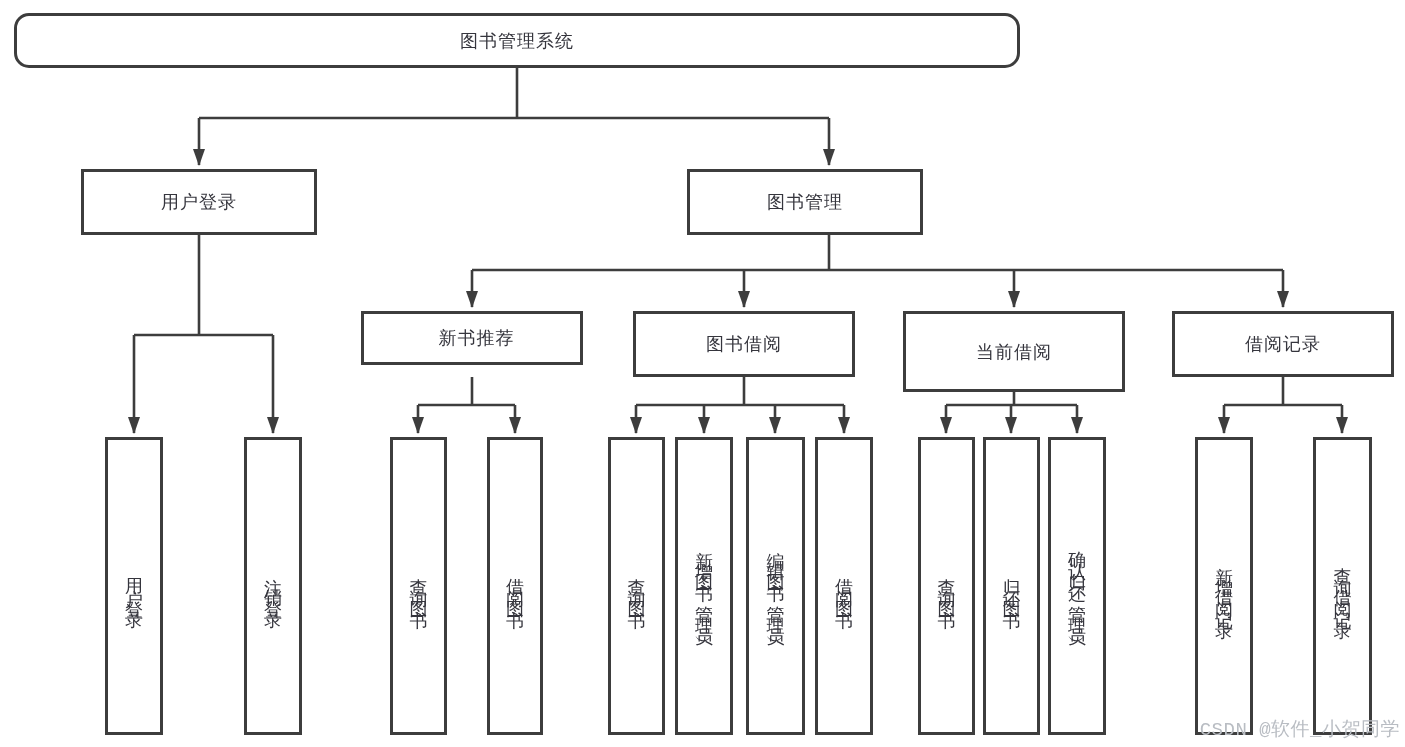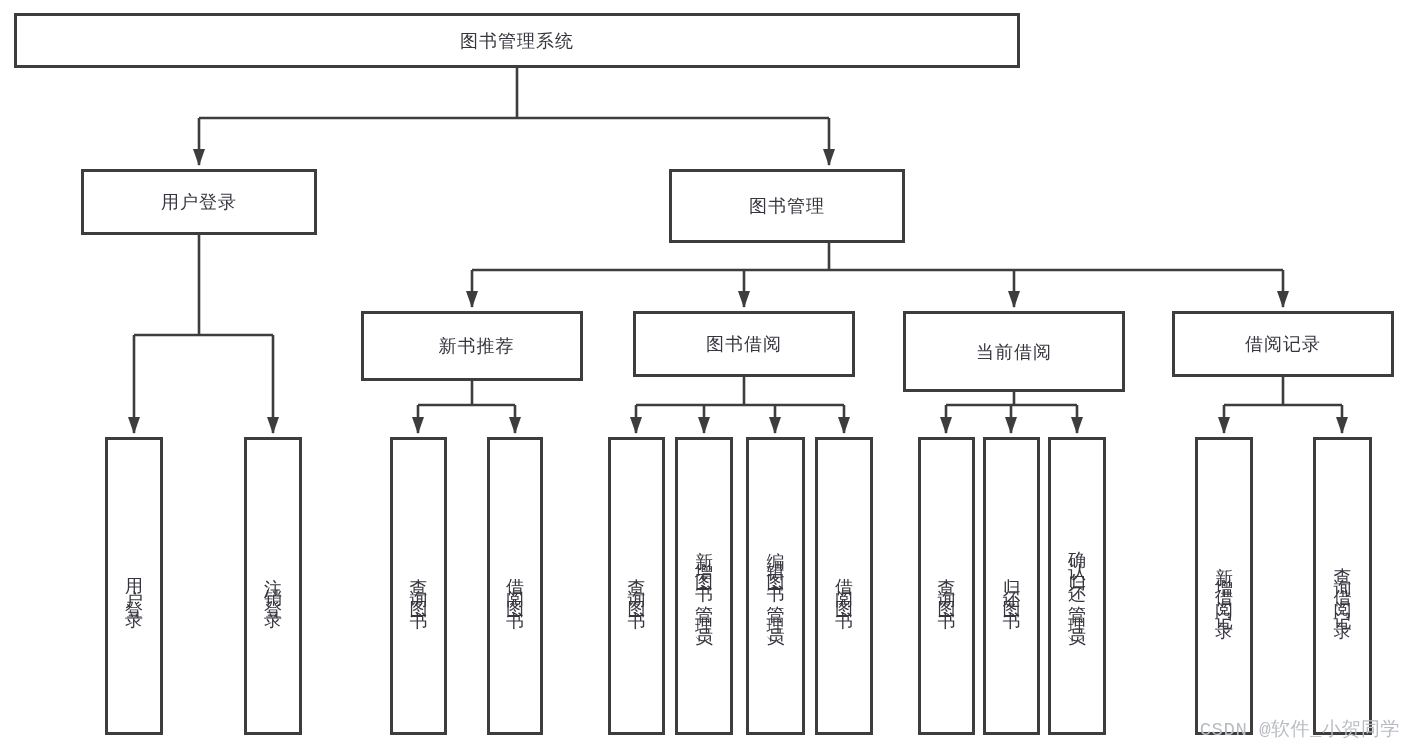--- a/index.html
+++ b/index.html
@@ -30,26 +30,26 @@
   .lbl{color:var(--ink);font-size:18px;letter-spacing:1px;white-space:nowrap;}
   .vbox .lbl{
     writing-mode:vertical-rl;
     text-orientation:upright;
     letter-spacing:11px;
     white-space:normal;
     line-height:1;
   }
 
   
-  .pos-root        {left:14px;  top:13px;  width:1006px;height:55px;}
+  .pos-root        {left:14px;  top:13px;  width:1006px;height:55px;border-radius:15px;}
   
   .pos-user-login  {left:81px;  top:169px; width:236px; height:66px;}
-  .pos-book-mgmt   {left:669px; top:169px; width:236px; height:74px;}
-  
-  .pos-new-books   {left:361px; top:311px; width:222px; height:70px;padding-left:9px;}
+  .pos-book-mgmt   {left:687px; top:169px; width:236px; height:66px;}
+  
+  .pos-new-books   {left:361px; top:311px; width:222px; height:54px;padding-left:9px;}
   .pos-borrow      {left:633px; top:311px; width:222px; height:66px;}
   .pos-current     {left:903px; top:311px; width:222px; height:81px;}
   .pos-records     {left:1172px;top:311px; width:222px; height:66px;}
   
   .leaf{top:437px;height:298px;}
   .pos-leaf-user-login   {left:105px; width:58px;}
   .pos-leaf-logout       {left:244px; width:58px;}
   .pos-leaf-query-a      {left:390px; width:57px;}
   .pos-leaf-borrow-a     {left:487px; width:56px;}
   .pos-leaf-query-b      {left:608px; width:57px;}

